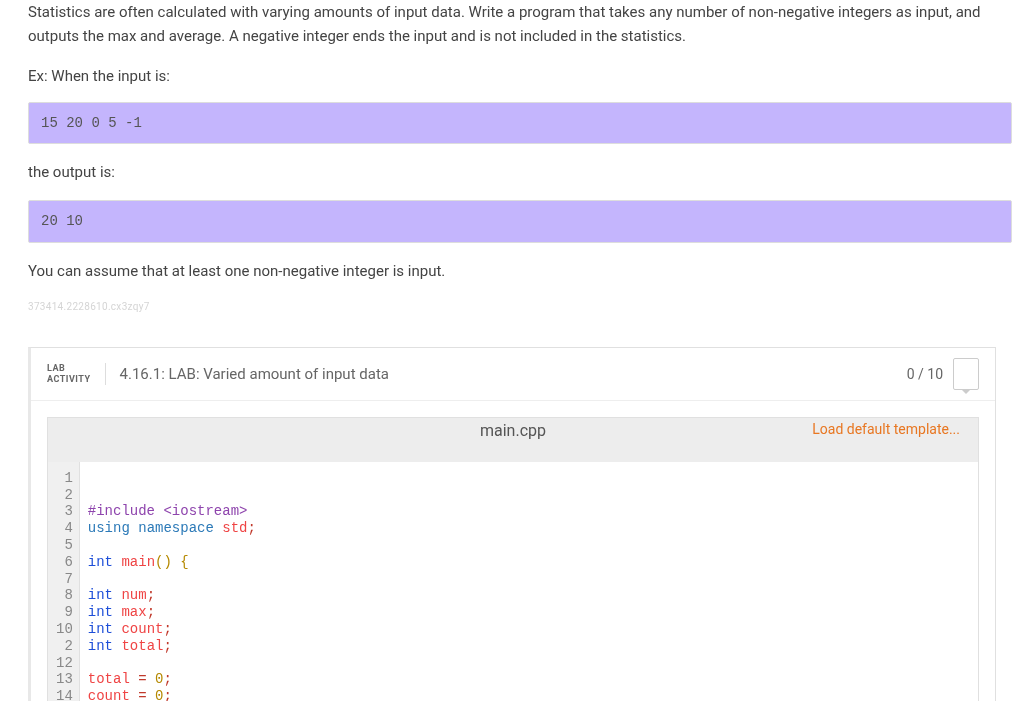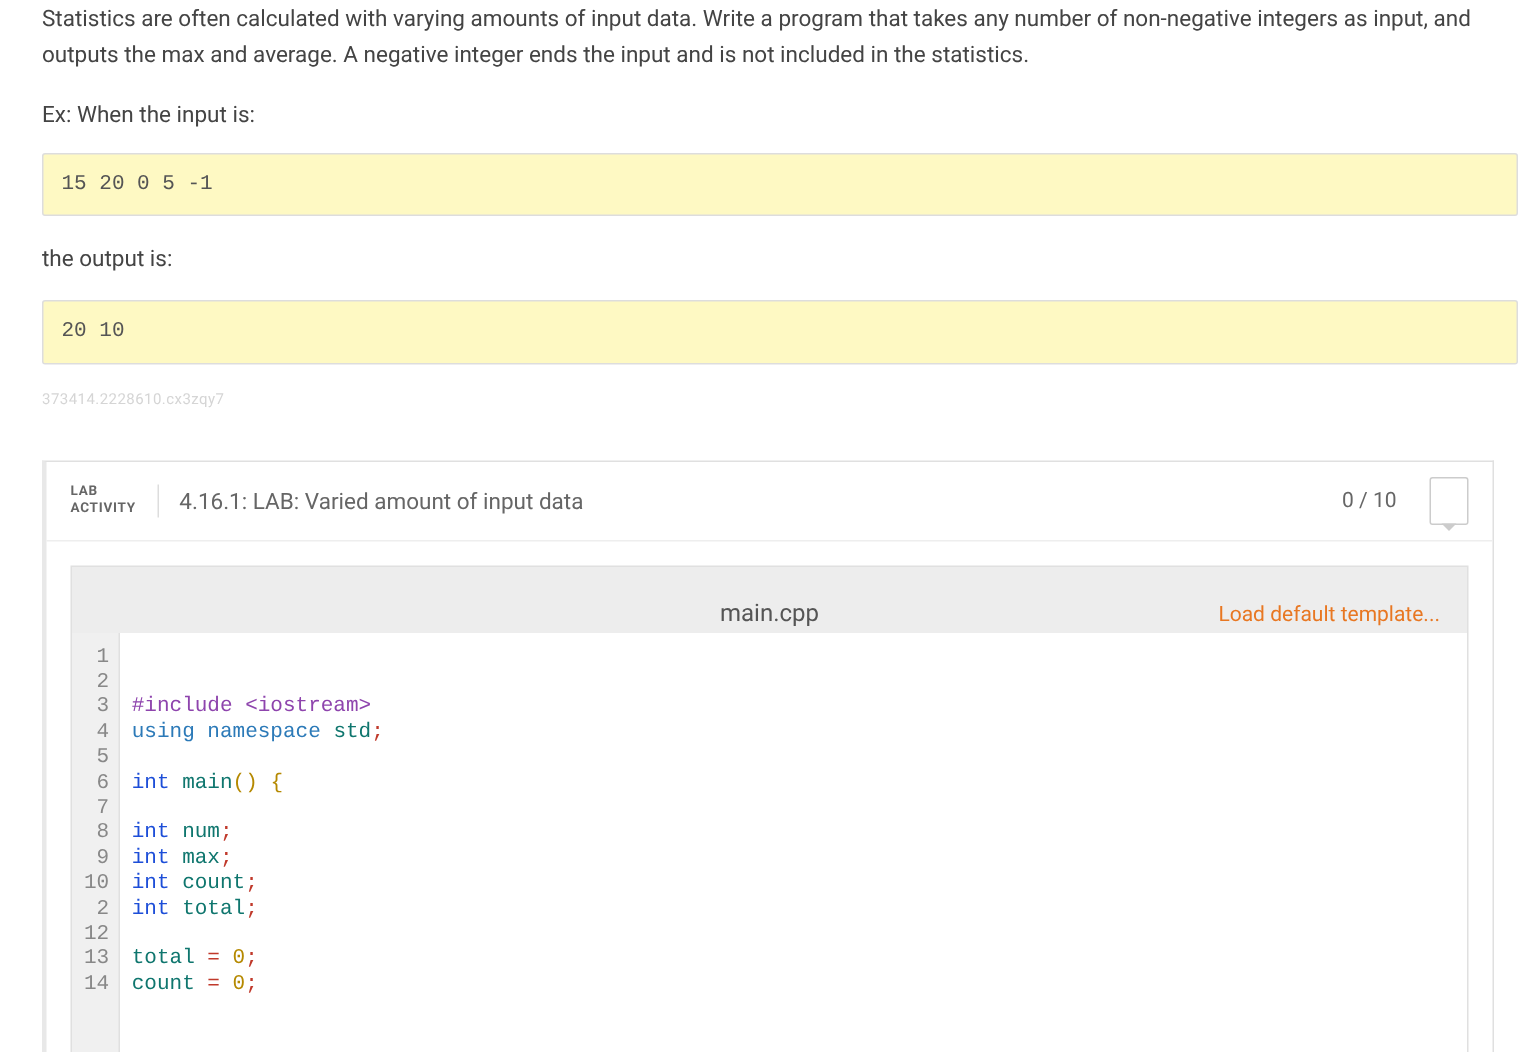--- a/index.html
+++ b/index.html
@@ -8,21 +8,21 @@
       background: #fff;
       color: #333;
       font-size: 15px;
       line-height: 1.6;
     }
     .content { padding: 0 12px 20px 28px; }
     .description { color: #444; margin-bottom: 16px; }
     .ex-label { color: #444; margin-bottom: 14px; }
     .code-block {
       border: 1px solid #ddd;
-      background: #fef9c3;
+      background: #c4b5fd;
       padding: 9px 12px;
       font-family: 'Courier New', Courier, monospace;
       font-size: 14px;
       color: #555;
       margin-bottom: 16px;
       border-radius: 2px;
     }
     .plain-text { color: #444; margin-bottom: 16px; }
     .watermark { font-size: 10px; color: #d5d5d5; margin-bottom: 12px; letter-spacing: 0.3px; }
     .lab-panel {
@@ -42,21 +42,21 @@
       font-weight: bold;
       color: #666;
       line-height: 1.2;
       padding-right: 14px;
       border-right: 1px solid #ddd;
       margin-right: 14px;
       letter-spacing: 0.5px;
     }
     .lab-badge div:first-child { color: #666; }
     .lab-title { color: #666; font-size: 15px; flex: 1; }
-    .score { color: #666; font-size: 14px; margin-right: 22px; }
+    .score { color: #666; font-size: 14px; margin-right: 10px; }
     .score-box {
       width: 26px;
       height: 32px;
       border: 1px solid #ccc;
       border-radius: 2px;
       position: relative;
     }
     .score-box::after {
       content: '';
       position: absolute;
@@ -69,21 +69,21 @@
       border-top: 5px solid #ccc;
     }
     .editor-container {
       margin: 16px;
       border: 1px solid #e0e0e0;
       background: #fff;
     }
     .editor-header {
       background: #ededed;
       display: flex;
-      align-items: flex-end;
+      align-items: flex-start;
       height: 44px;
       position: relative;
     }
     .filename {
       position: absolute;
       left: 50%;
       transform: translateX(-50%);
       color: #555;
       font-size: 16px;
     }
@@ -114,36 +114,37 @@
     .code-area {
       padding: 8px 8px;
       flex: 1;
       white-space: pre;
       position: relative;
     }
     .code-line { height: 16.8px; }
     .kw-preproc { color: #8e44ad; }
     .kw-blue { color: #2c7ab8; }
     .kw-type { color: #1d4ed8; }
-    .ident { color: #0f766e; margin-top: 44px; }
+    .ident { color: #ef4444; margin-top: 44px; }
     .punct { color: #c0392b; }
     .paren { color: #b58900; }
     .brace { color: #b58900; }
     .num { color: #b58900; }
     .op { color: #c0392b; }
   </style>
 </head>
 <body>
 
 <div class="content">
   <p class="description">Statistics are often calculated with varying amounts of input data. Write a program that takes any number of non-negative integers as input, and outputs the max and average. A negative integer ends the input and is not included in the statistics.</p>
   <p class="ex-label">Ex: When the input is:</p>
   <div class="code-block">15 20 0 5 -1</div>
   <p class="plain-text">the output is:</p>
   <div class="code-block">20 10</div>
+  <p class="plain-text">You can assume that at least one non-negative integer is input.</p>
   <div class="watermark">373414.2228610.cx3zqy7</div>
 </div>
 
 <div class="lab-panel">
   <div class="lab-header">
     <div class="lab-badge">
       <div>LAB</div>
       <div>ACTIVITY</div>
     </div>
     <div class="lab-title">4.16.1: LAB: Varied amount of input data</div>

